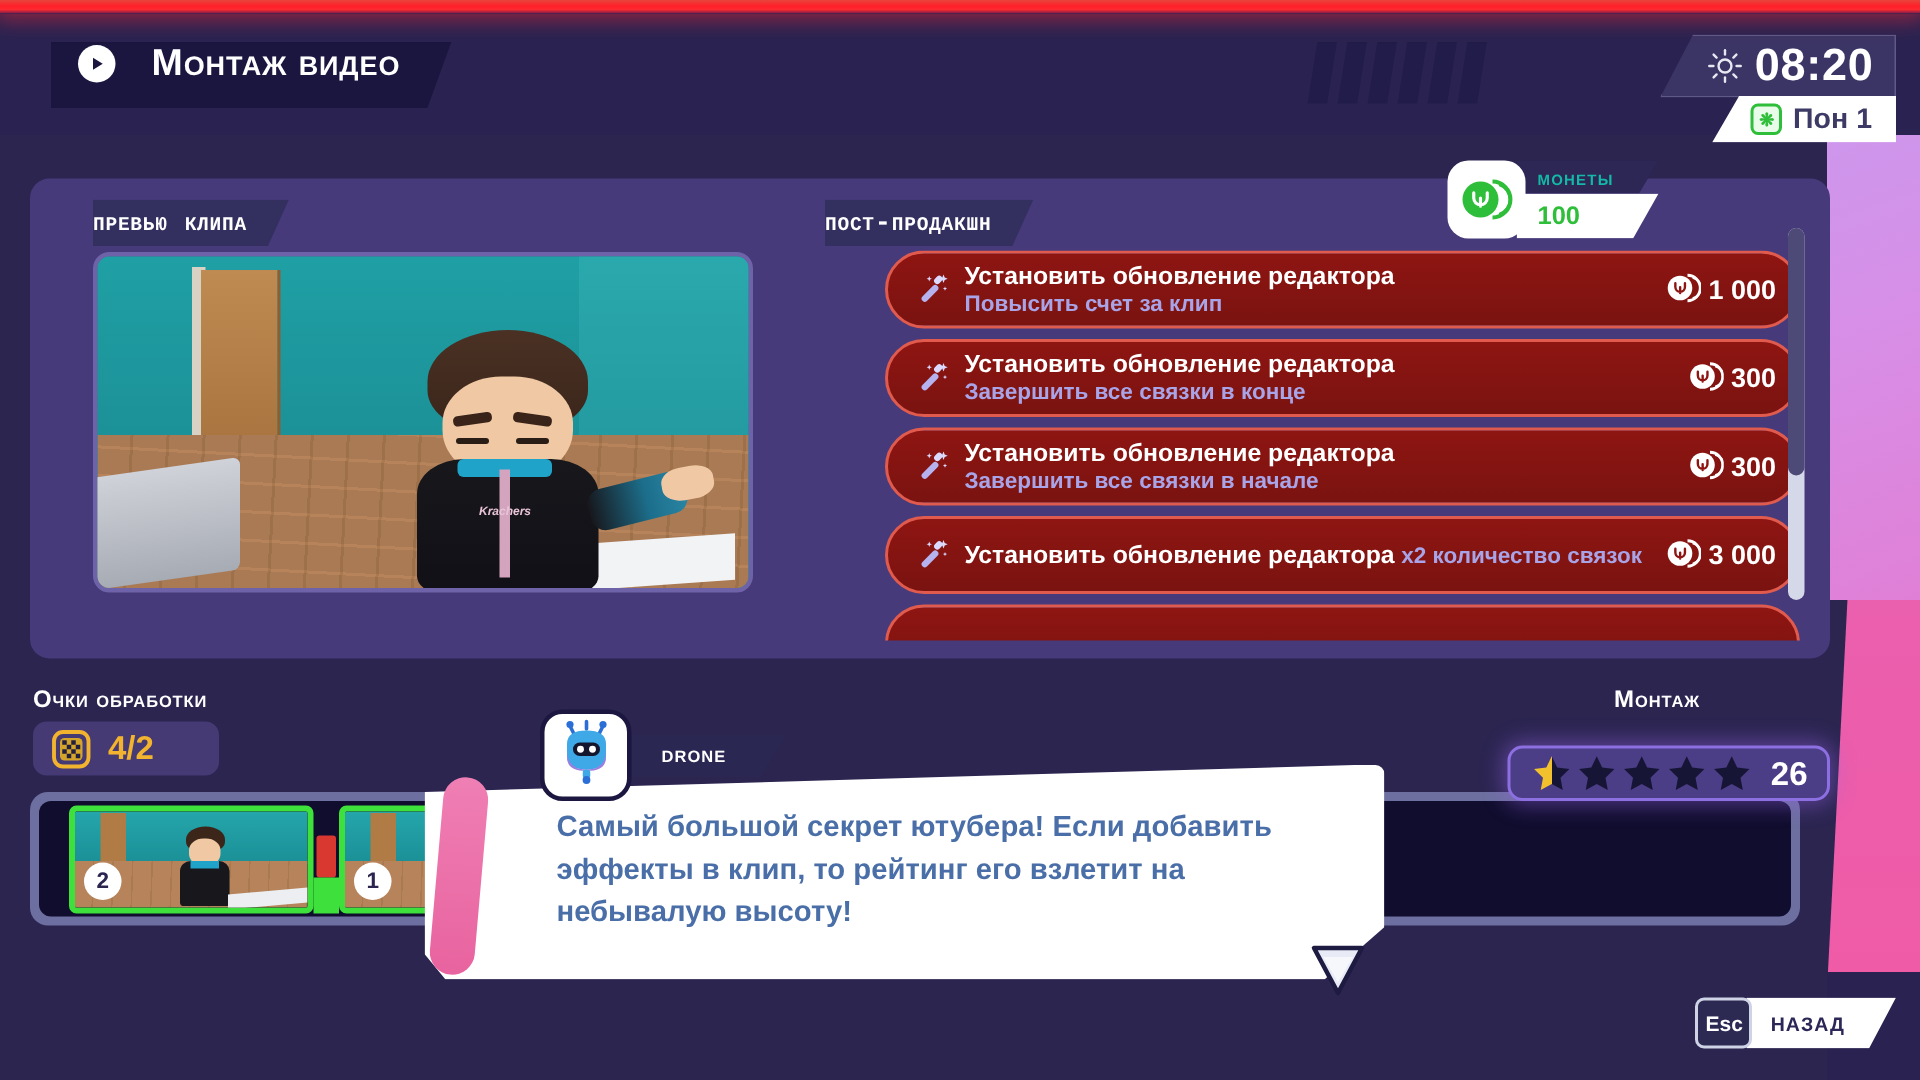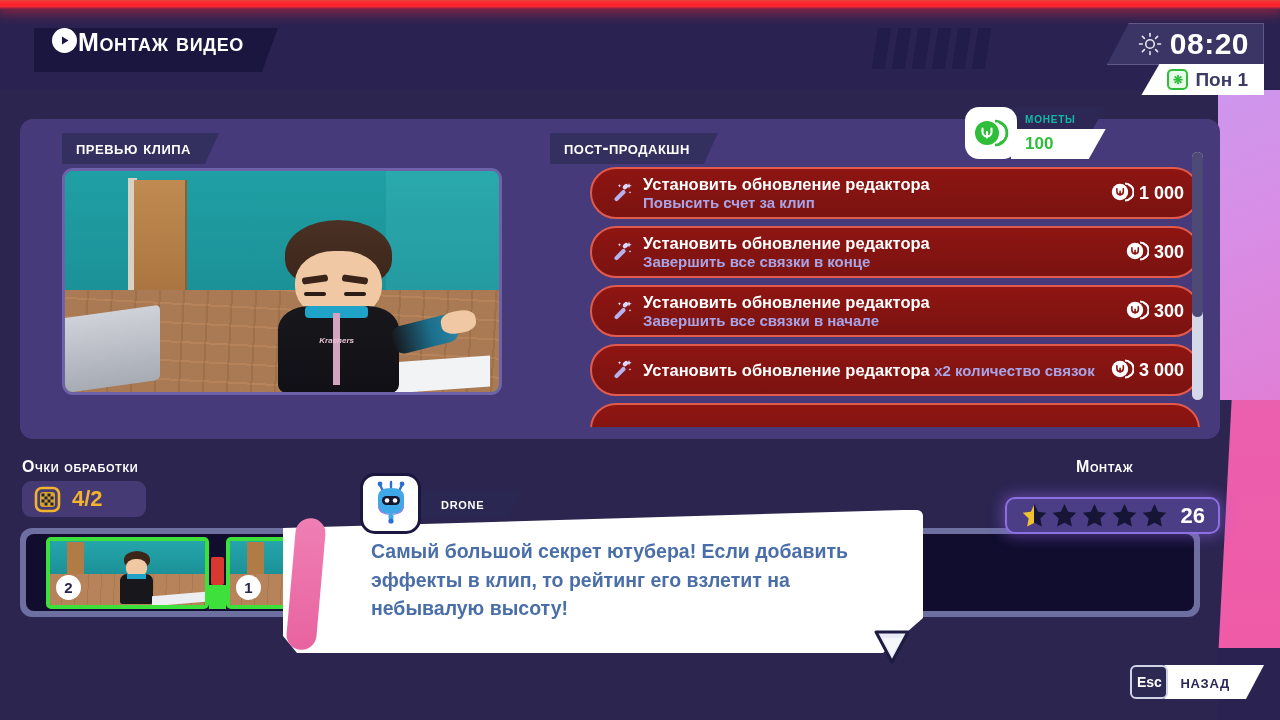--- a/index.html
+++ b/index.html
@@ -45,21 +45,21 @@
     clip-path: polygon(22% 0,100% 0,100% 100%,0 100%);
   }
   .right-deco .tail {
     position: absolute; right: 0; top: 640px; width: 62px; height: 80px;
     background: #2a2351;
   }
 
   
   .title-plate {
     position: absolute; left: 34px; top: 28px; height: 44px;
-    display: flex; align-items: flex-start; gap: 1px;
+    display: flex; align-items: center; gap: 24px;
     padding: 0 34px 16px 18px;
     background: #1a1640;
     clip-path: polygon(0 0, 100% 0, calc(100% - 16px) 100%, 0 100%);
     z-index: 20;
   }
   .title-plate .playicon {
     width: 25px; height: 25px; border-radius: 50%;
     background: #fff; display: flex; align-items: center; justify-content: center;
     flex: 0 0 auto;
   }
@@ -141,24 +141,24 @@
   
   .main-panel {
     position: absolute; left: 20px; top: 119px; width: 1200px; height: 320px;
     background: #473a7a; border-radius: 13px;
     z-index: 10;
   }
 
   
   .sec-head {
     position: absolute; height: 31px; display: flex; align-items: center;
-    padding: 0 28px 0 14px; background: #33305f;
+    padding: 0 28px 0 0; background: #33305f;
     color: #fff; font-size: 18px; font-weight: 700; letter-spacing: .5px;
     clip-path: polygon(0 0, 100% 0, calc(100% - 14px) 100%, 0 100%);
-    font-variant: small-caps; text-transform: lowercase;
+    font-variant: small-caps; text-transform: lowercase; font-family: Liberation Mono, monospace;
   }
   .sec-head::first-letter { text-transform: uppercase; }
   .sec-preview { left: 42px; top: 14px; }
   .sec-post { left: 530px; top: 14px; }
 
   
   .preview-frame {
     position: absolute; left: 42px; top: 49px; width: 440px; height: 227px;
     border-radius: 11px; border: 3px solid #6e63a8; overflow: hidden;
     background: #1b8d92;

